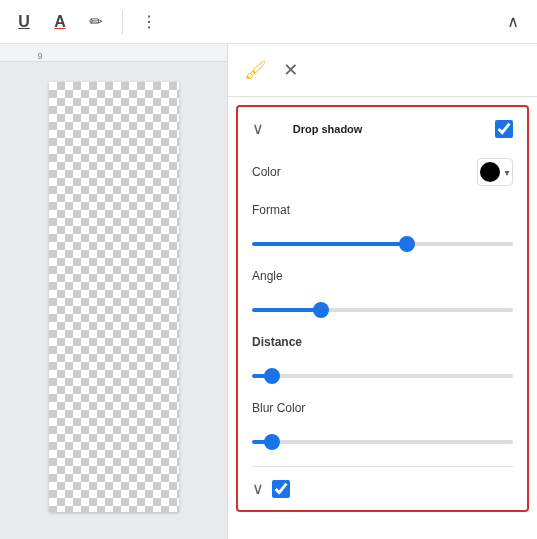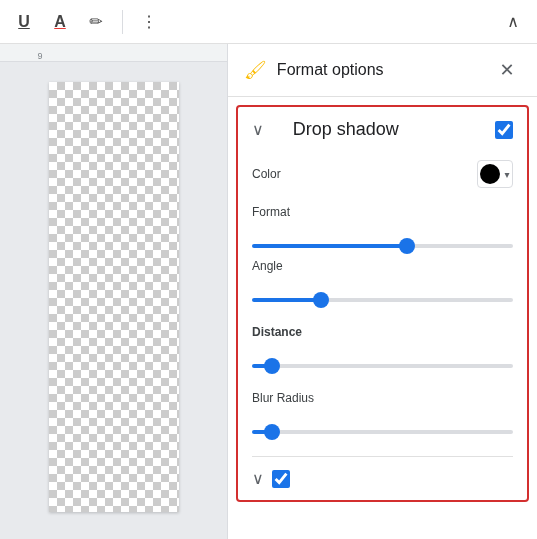--- a/index.html
+++ b/index.html
@@ -154,22 +154,22 @@
       align-items: center;
       padding: 12px 14px;
       cursor: pointer;
       gap: 8px;
     }
     .section-chevron {
       font-size: 16px;
       color: #5f6368;
     }
     .section-title {
-      font-size: 18px;
-      font-weight: 400;
+      font-size: 11px;
+      font-weight: 700;
       color: #202124;
       flex: 1;
       padding-left: 21px;
     }
     .section-checkbox {
       width: 18px;
       height: 18px;
       accent-color: #1a73e8;
       cursor: pointer;
     }
@@ -322,21 +322,20 @@
     </div>
     <div class="canvas-content">
       <div class="doc-page"></div>
     </div>
   </div>
 
   <div class="format-panel">
 
     <div class="panel-header">
       <span class="panel-header-icon">🖌</span>
-      <span class="panel-header-title">Format options</span>
       <div class="panel-close">
         <span>✕</span>
       </div>
     </div>
 
     <div class="section-highlighted">
 
       <div>
         <div class="section-header">
           <span class="section-chevron">∨</span>
@@ -356,36 +355,36 @@
             </div>
           </div>
 
           <div class="label-row">
             <span class="option-label">Format</span>
           </div>
           <div class="slider-container">
             <input type="range" class="full-slider slider-opacity" min="0" max="100" value="60" style="">
           </div>
 
-          <div class="label-row" style="">
+          <div class="label-row" style="margin-top:12px;">
             <span class="option-label">Angle</span>
           </div>
           <div class="slider-container">
             <input type="range" class="full-slider slider-angle" min="0" max="360" value="90" style="">
           </div>
 
           <div class="label-row" style="margin-top:12px;font-weight:bold;">
             <span class="option-label">Distance</span>
           </div>
           <div class="slider-container">
             <input type="range" class="full-slider slider-distance" min="0" max="100" value="5" style="">
           </div>
 
           <div class="label-row" style="margin-top:12px;">
-            <span class="option-label">Blur Radius</span>
+            <span class="option-label">Blur Color</span>
           </div>
           <div class="slider-container">
             <input type="range" class="full-slider slider-blur" min="0" max="100" value="5" style="">
           </div>
 
         </div>
       </div>
 
       <div class="divider"></div>
 

